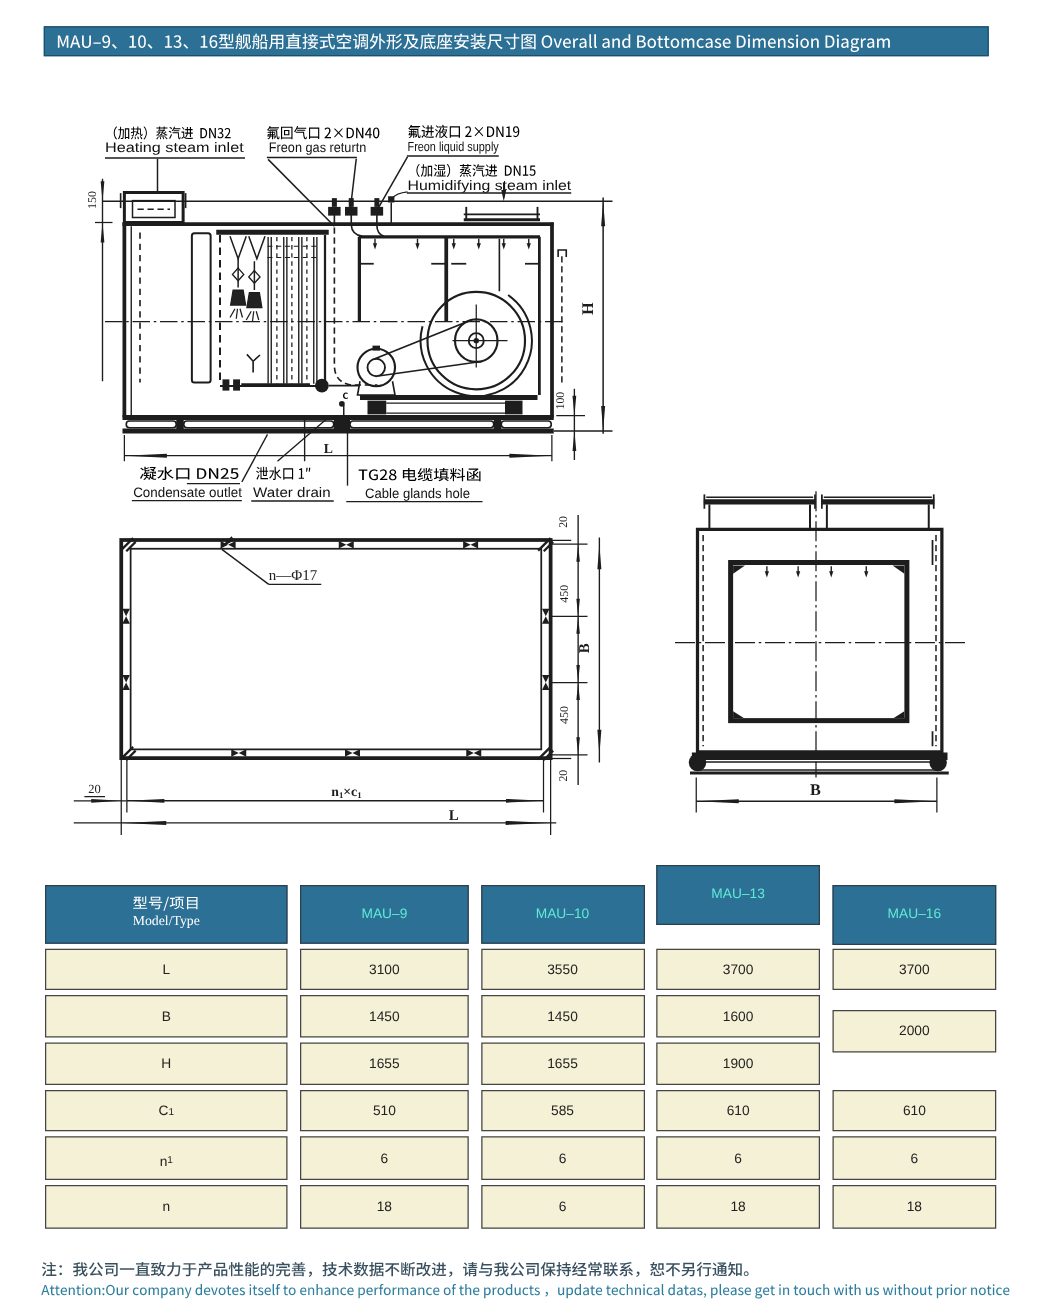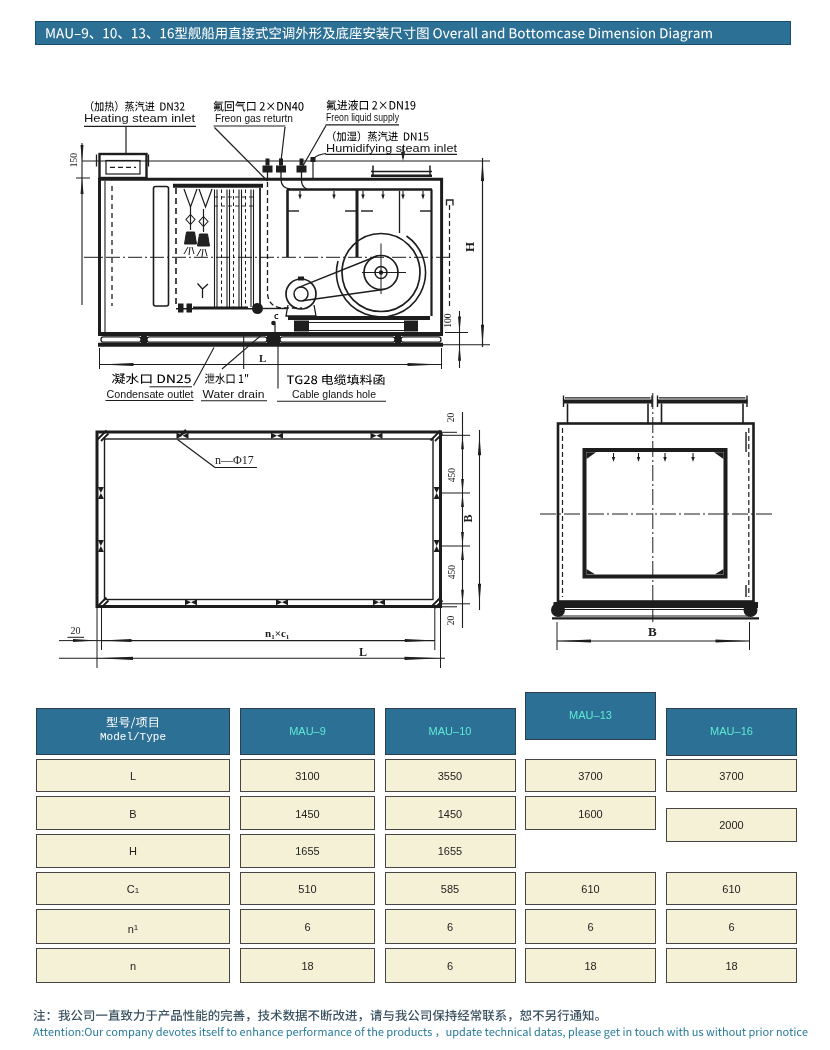--- a/index.html
+++ b/index.html
@@ -24,36 +24,37 @@
     </div>
 
 <div class="cell hdr" style="left:525px;top:692px;width:131px;height:47.5px">
       <div class="hc">MAU–13</div>
     </div>
 
 <div class="cell hdr" style="left:666px;top:707.5px;width:131px;height:48px">
       <div class="hc">MAU–16</div>
     </div>
 
-<div style="position:absolute;left:36px;top:731px;width:194px;text-align:center;font-size:11px;color:#fff;font-family:Liberation Mono, monospace">Model/Type</div>
+<div style="position:absolute;left:36px;top:731px;width:194px;text-align:center;font-size:11px;color:#fff;font-family:Liberation Serif, serif">Model/Type</div>
 
 <div class="cell dat" style="left:36px;top:758.5px;width:194px;height:33.5px;line-height:33.5px">L</div>
 <div class="cell dat" style="left:240px;top:758.5px;width:135px;height:33.5px;line-height:33.5px">3100</div>
 <div class="cell dat" style="left:384.5px;top:758.5px;width:131px;height:33.5px;line-height:33.5px">3550</div>
 <div class="cell dat" style="left:525px;top:758.5px;width:131px;height:33.5px;line-height:33.5px">3700</div>
 <div class="cell dat" style="left:666px;top:758.5px;width:131px;height:33.5px;line-height:33.5px">3700</div>
 
 <div class="cell dat" style="left:36px;top:795.5px;width:194px;height:34.5px;line-height:34.5px">B</div>
 <div class="cell dat" style="left:240px;top:795.5px;width:135px;height:34.5px;line-height:34.5px">1450</div>
 <div class="cell dat" style="left:384.5px;top:795.5px;width:131px;height:34.5px;line-height:34.5px">1450</div>
 <div class="cell dat" style="left:525px;top:795.5px;width:131px;height:34.5px;line-height:34.5px">1600</div>
 
 <div class="cell dat" style="left:36px;top:834px;width:194px;height:33.5px;line-height:33.5px">H</div>
 <div class="cell dat" style="left:240px;top:834px;width:135px;height:33.5px;line-height:33.5px">1655</div>
 <div class="cell dat" style="left:384.5px;top:834px;width:131px;height:33.5px;line-height:33.5px">1655</div>
+<div class="cell dat" style="left:525px;top:834px;width:131px;height:33.5px;line-height:33.5px">1900</div>
 <div class="cell dat" style="left:666px;top:808px;width:131px;height:33.5px;line-height:33.5px">2000</div>
 
 <div class="cell dat" style="left:36px;top:871.5px;width:194px;height:33.5px;line-height:33.5px">C<span style="font-size:8px">1</span></div>
 <div class="cell dat" style="left:240px;top:871.5px;width:135px;height:33.5px;line-height:33.5px">510</div>
 <div class="cell dat" style="left:384.5px;top:871.5px;width:131px;height:33.5px;line-height:33.5px">585</div>
 <div class="cell dat" style="left:525px;top:871.5px;width:131px;height:33.5px;line-height:33.5px">610</div>
 <div class="cell dat" style="left:666px;top:871.5px;width:131px;height:33.5px;line-height:33.5px">610</div>
 
 <div class="cell dat" style="left:36px;top:909px;width:194px;height:35px;line-height:35px">n<span style="font-size:8px;vertical-align:3px">1</span></div>
 <div class="cell dat" style="left:240px;top:909px;width:135px;height:35px;line-height:35px">6</div>

